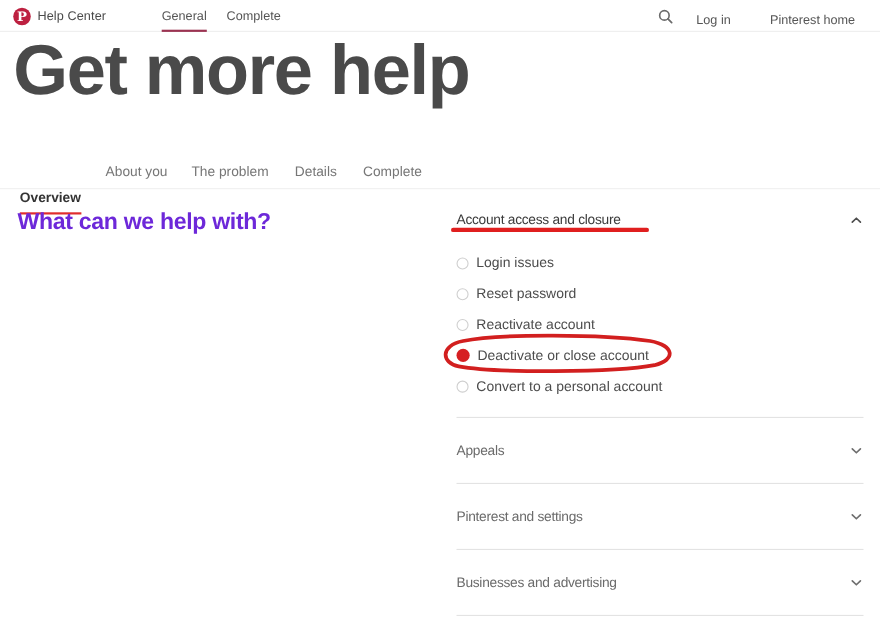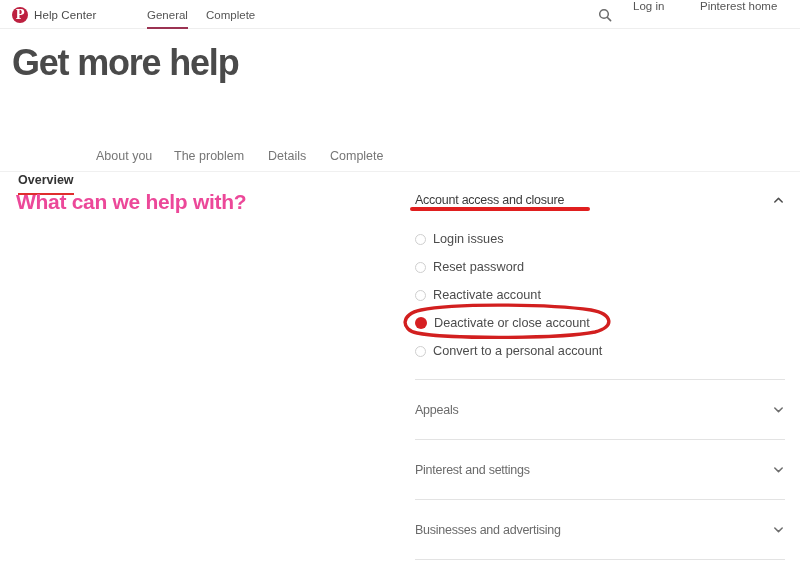--- a/index.html
+++ b/index.html
@@ -69,38 +69,38 @@
     bottom: 0;
     height: 2.5px;
     background: #9b3352;
   }
 
   .nav-right-item {
     position: absolute;
     top: 0;
     height: 38px;
     display: flex;
-    align-items: flex-start;
+    align-items: center;
     font-size: 11.5px;
     color: #555555;
   }
   .nav-right-item.login { left: 633px; }
   .nav-right-item.home { left: 700px; }
   .search-btn {
     position: absolute;
     left: 598px; top: 8px;
     width: 14px; height: 14px;
   }
   .search-btn svg { display: block; }
 
   
   .hero-title {
     position: absolute;
     left: 12px; top: 31px;
-    font-size: 36px;
+    font-size: 64px;
     font-weight: bold;
     color: #4a4a4a;
     letter-spacing: -1.2px;
     line-height: 64px;
     margin: 0;
   }
 
   
   .steps {
     position: absolute;
@@ -135,21 +135,21 @@
   .step.s2 { left: 174px; }
   .step.s3 { left: 268px; }
   .step.s4 { left: 330px; }
 
   
   .left-heading {
     position: absolute;
     left: 16px; top: 190px;
     font-size: 21px;
     font-weight: bold;
-    color: #ec4899;
+    color: #6d28d9;
     letter-spacing: -.3px;
     margin: 0;
   }
 
   
   .accordion {
     position: absolute;
     left: 415px;
     top: 186px;
     width: 370px;

